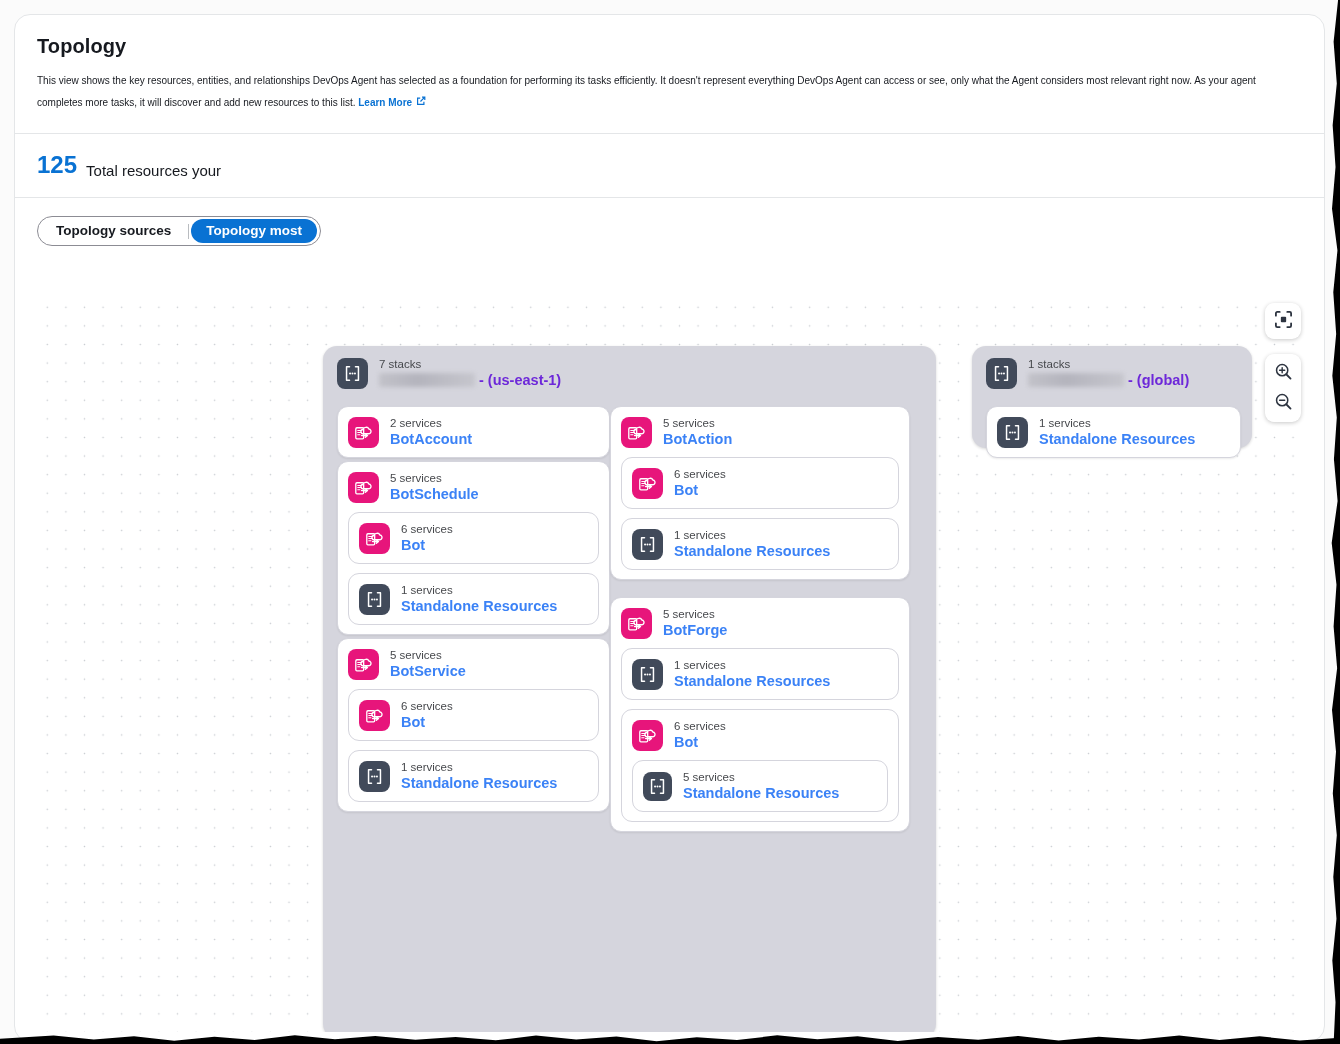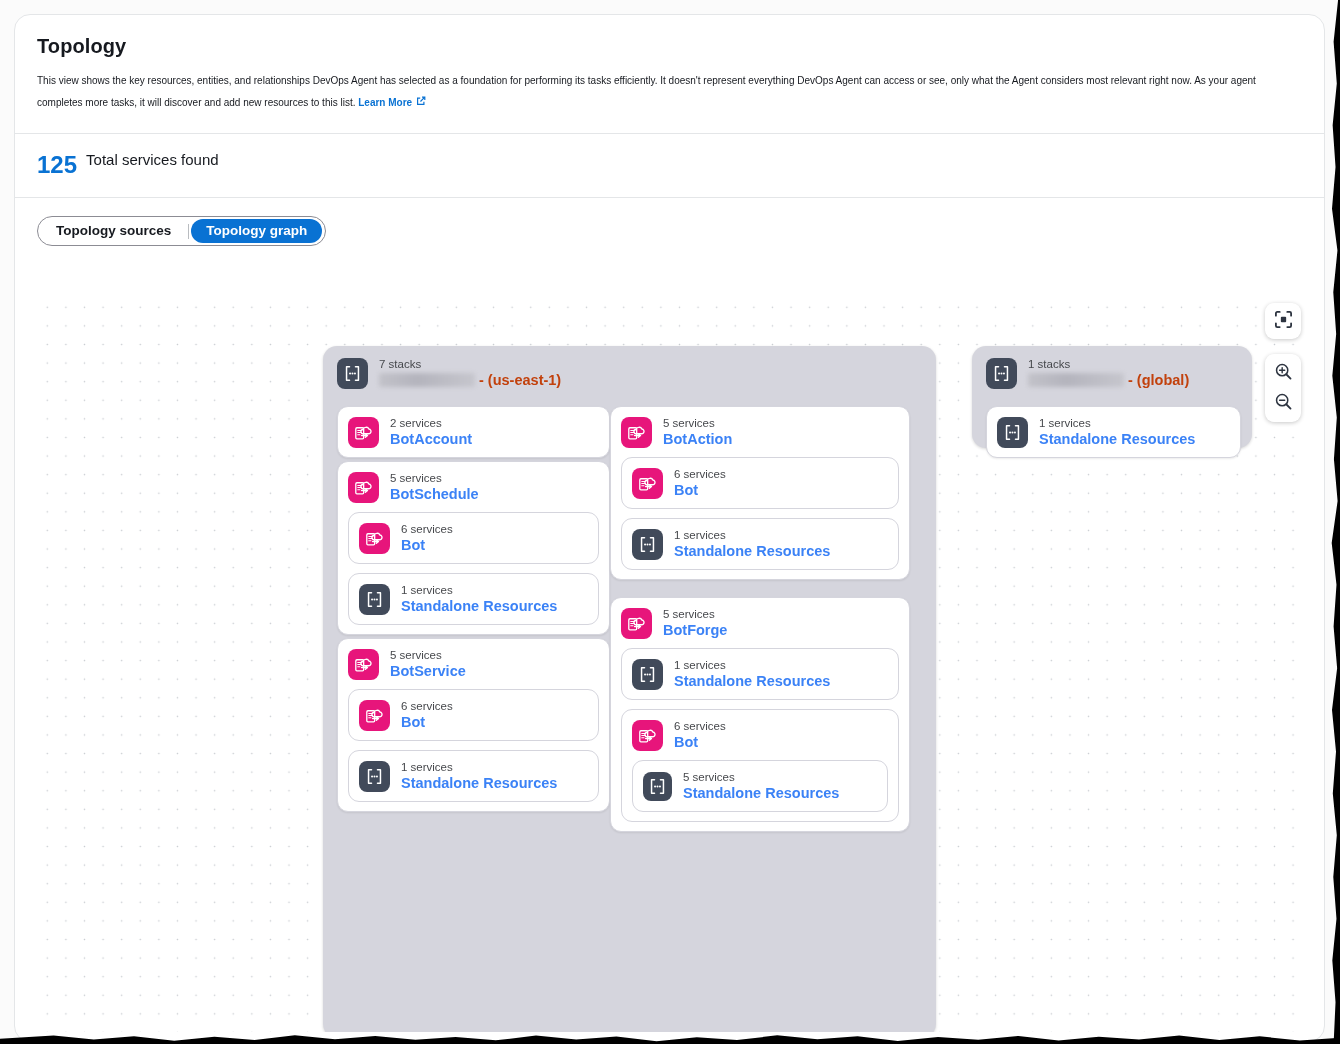--- a/index.html
+++ b/index.html
@@ -41,21 +41,21 @@
   .learn-more {
     color: #0972d3; font-weight: bold; text-decoration: none;
     white-space: nowrap;
   }
   .ext-ico { display: inline-block; vertical-align: -1px; margin-left: 3px; }
 
   .divider { height: 1px; background: #e4e6e8; width: 100%; }
 
   
   .count-row {
-    display: flex; align-items: flex-start; gap: 9px;
+    display: flex; align-items: flex-end; gap: 9px;
     padding: 17px 22px 18px 22px;
   }
   .count-num { font-size: 24px; font-weight: bold; color: #0972d3; }
   .count-lbl { font-size: 15px; color: #16191f; }
 
   
   .seg-row { padding: 18px 22px 0 22px; }
   .segmented {
     display: inline-flex; align-items: center;
     border: 1px solid #8c8c94; border-radius: 20px;
@@ -123,21 +123,21 @@
     border-radius: 14px;
     box-shadow: 0 1px 3px rgba(0,0,0,.16);
   }
   .grp-head {
     display: flex; align-items: center; gap: 11px;
     padding: 11px 14px 8px 14px;
   }
   .grp-meta { display: flex; flex-direction: column; justify-content: center; }
   .grp-sub { font-size: 11.5px; color: #46484c; line-height: 14px; }
   .grp-name {
-    font-size: 14.5px; font-weight: bold; color: #c2410c;
+    font-size: 14.5px; font-weight: bold; color: #6d28d9;
     line-height: 18px; display: flex; align-items: center; gap: 0;
   }
   .redacted {
     display: inline-block;
     width: 96px; height: 14px;
     background: linear-gradient(90deg,#c2c2c9,#b4b4bd 40%,#c6c6cd);
     filter: blur(2.2px);
     border-radius: 2px;
     margin-right: 4px;
   }
@@ -200,29 +200,29 @@
         <a class="learn-more" href="#"><span>Learn More</span><span class="ext-ico"><svg width="12" height="12" viewBox="0 0 12 12">
                 <path d="M2 2.5h3.2v1.2H3.2v5.1h5.1V6.8h1.2V10H2z" fill="#0972d3"></path>
                 <path d="M7 1.6h3.4V5H9.2V3.6L5.9 6.9 5 6.1l3.3-3.3H7z" fill="#0972d3"></path>
               </svg></span></a>
       </p>
     </div>
     <div class="divider"></div>
 
     <div class="count-row">
       <span class="count-num">125</span>
-      <span class="count-lbl">Total services found</span>
+      <span class="count-lbl">Total resources your</span>
     </div>
     <div class="divider"></div>
 
     <div class="seg-row">
       <div class="segmented">
         <div class="seg">Topology sources</div>
         <div class="seg-sep"></div>
-        <div class="seg active">Topology graph</div>
+        <div class="seg active">Topology most</div>
       </div>
     </div>
 
     <div class="canvas">
 
 
       <div class="zoom-ctl">
         <div class="zbox single">
           <span>
             <svg width="19" height="19" viewBox="0 0 20 20">

